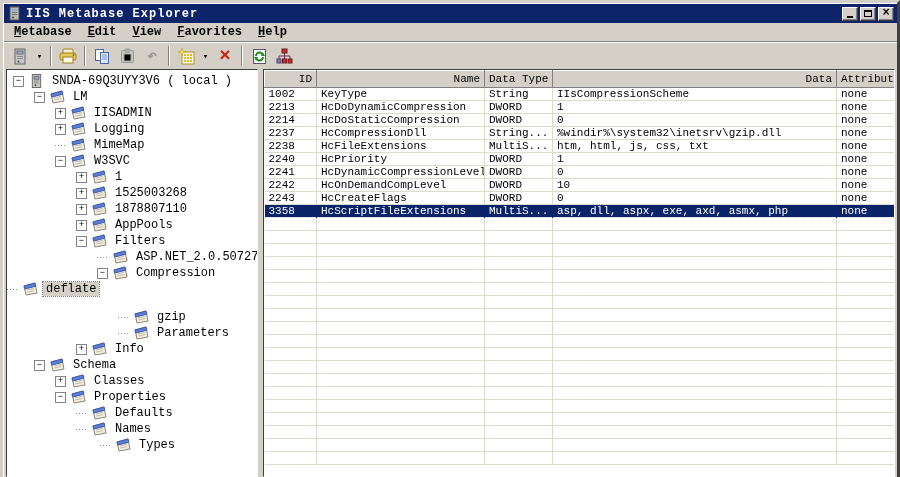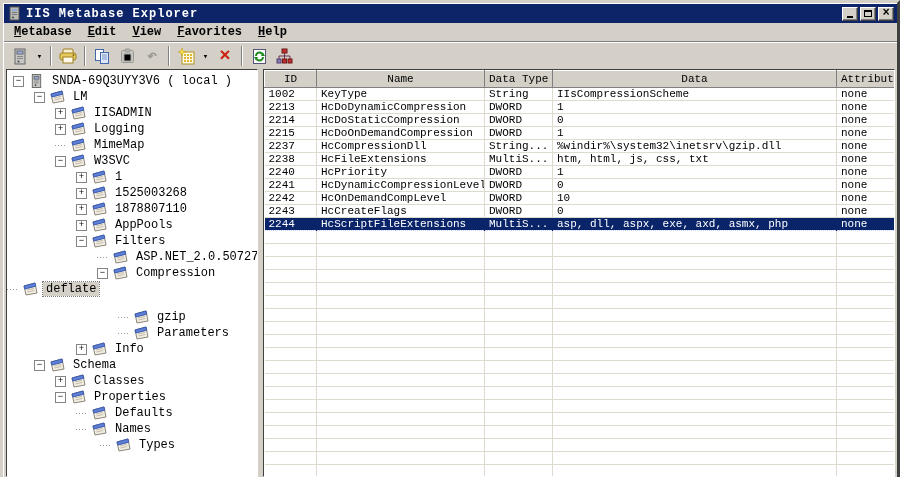--- a/index.html
+++ b/index.html
@@ -55,21 +55,21 @@
               display:flex; align-items:center; justify-content:center;
               font-size:9px; line-height:1; color:#000; margin-right:4px; cursor:pointer; }
   .conn { width:11px; height:11px; flex:none; margin-right:4px;
           background-image:linear-gradient(to right,#999 1px,transparent 1px);
           background-size:3px 1px; background-repeat:repeat-x; background-position:0 5px; }
   .tree-icon { width:17px; height:14px; flex:none; margin-right:4px; }
   .tree-label { padding:0 3px; color:#000; }
   .tree-label.selected { background:#d4d0c8; outline:1px dotted #7a7a7a; }
   
   .grid { width:100%; border-collapse:collapse; table-layout:fixed; }
-  .grid th { height:17px; background:#d4d0c8; font-size:11px; font-weight:normal; text-align:center;
+  .grid th { height:17px; background:#d4d0c8; font-size:11px; font-weight:normal; text-align:right;
              padding:1px 4px; border:1px solid; border-color:#fff #808080 #808080 #fff;
              white-space:nowrap; overflow:hidden; cursor:default; }
   .grid td { height:13px; font-size:11px; padding:0 4px; white-space:nowrap; overflow:hidden;
              border-right:1px solid #dedacf; border-bottom:1px solid #dedacf; color:#000; }
   .grid tr.sel td { background:#0a246a; color:#fff; border-right-color:#0a246a;
                     border-top:1px dotted #c8d4ff; border-bottom:1px dotted #c8d4ff; }
 </style>
 </head>
 <body>
 
@@ -366,27 +366,20 @@
               <td>none</td>
             </tr>
             <tr>
               <td>2214</td>
               <td>HcDoStaticCompression</td>
               <td>DWORD</td>
               <td>0</td>
               <td>none</td>
             </tr>
             <tr>
-              <td>2215</td>
-              <td>HcDoOnDemandCompression</td>
-              <td>DWORD</td>
-              <td>1</td>
-              <td>none</td>
-            </tr>
-            <tr>
               <td>2237</td>
               <td>HcCompressionDll</td>
               <td>String...</td>
               <td>%windir%\system32\inetsrv\gzip.dll</td>
               <td>none</td>
             </tr>
             <tr>
               <td>2238</td>
               <td>HcFileExtensions</td>
               <td>MultiS...</td>
@@ -415,21 +408,21 @@
               <td>none</td>
             </tr>
             <tr>
               <td>2243</td>
               <td>HcCreateFlags</td>
               <td>DWORD</td>
               <td>0</td>
               <td>none</td>
             </tr>
             <tr class="sel">
-              <td>2244</td>
+              <td>3358</td>
               <td>HcScriptFileExtensions</td>
               <td>MultiS...</td>
               <td>asp, dll, aspx, exe, axd, asmx, php</td>
               <td>none</td>
             </tr>
             <tr>
               <td>&nbsp;</td>
               <td>&nbsp;</td>
               <td>&nbsp;</td>
               <td>&nbsp;</td>

